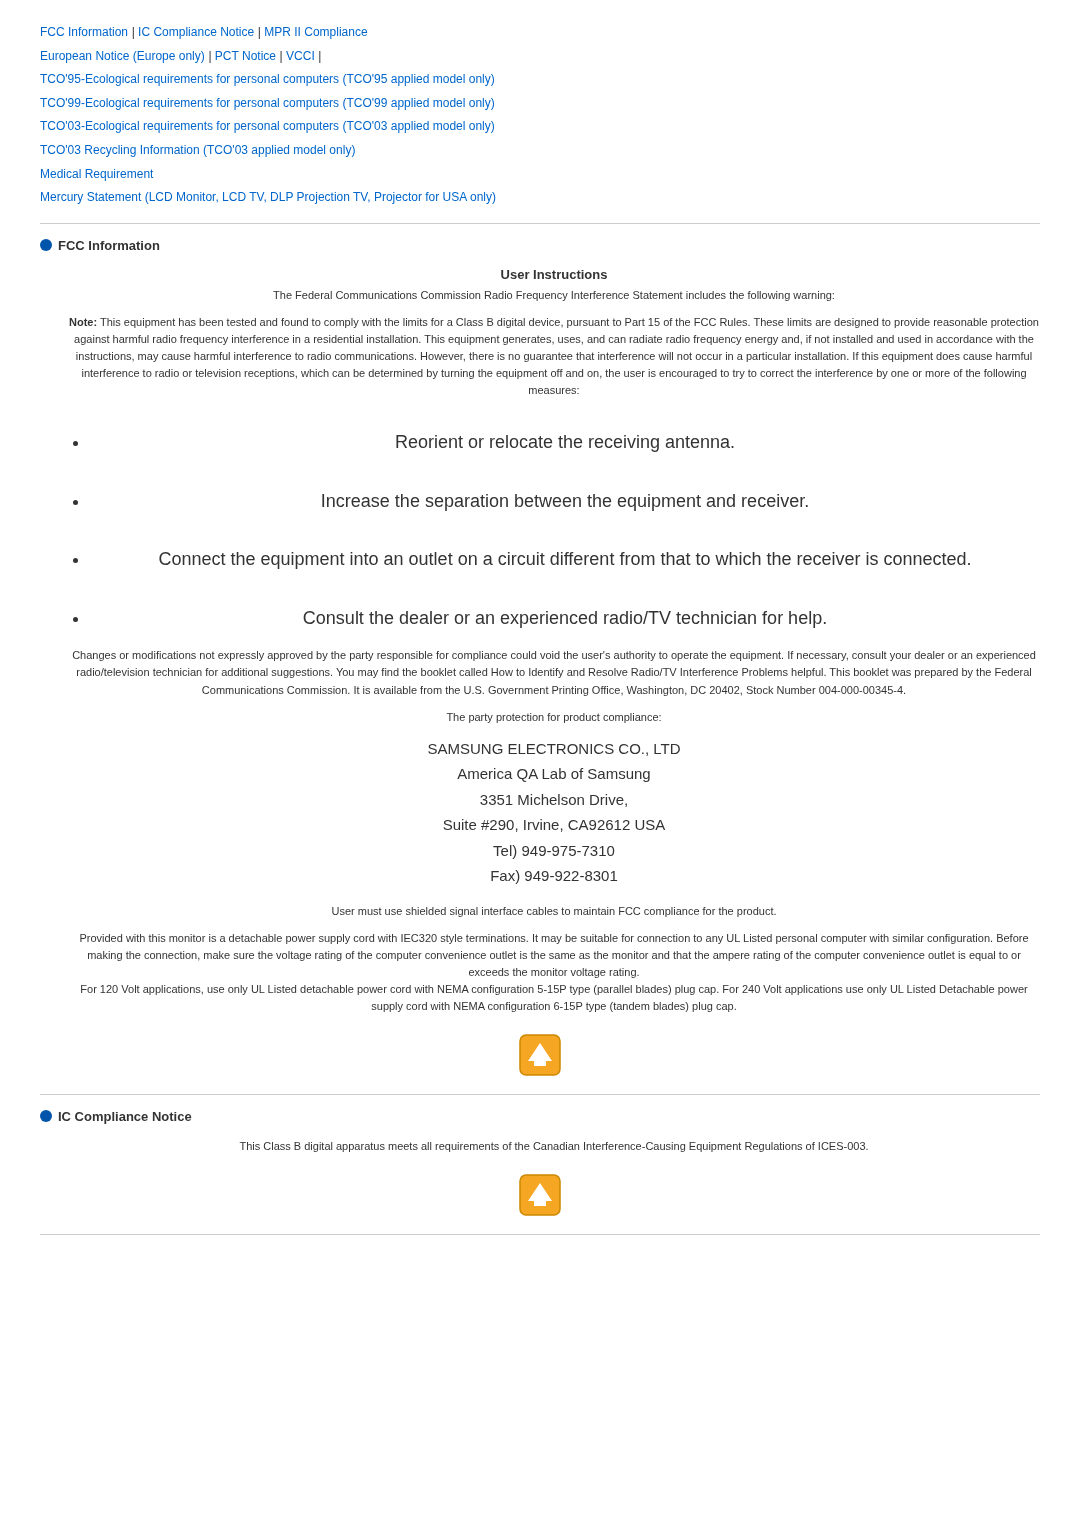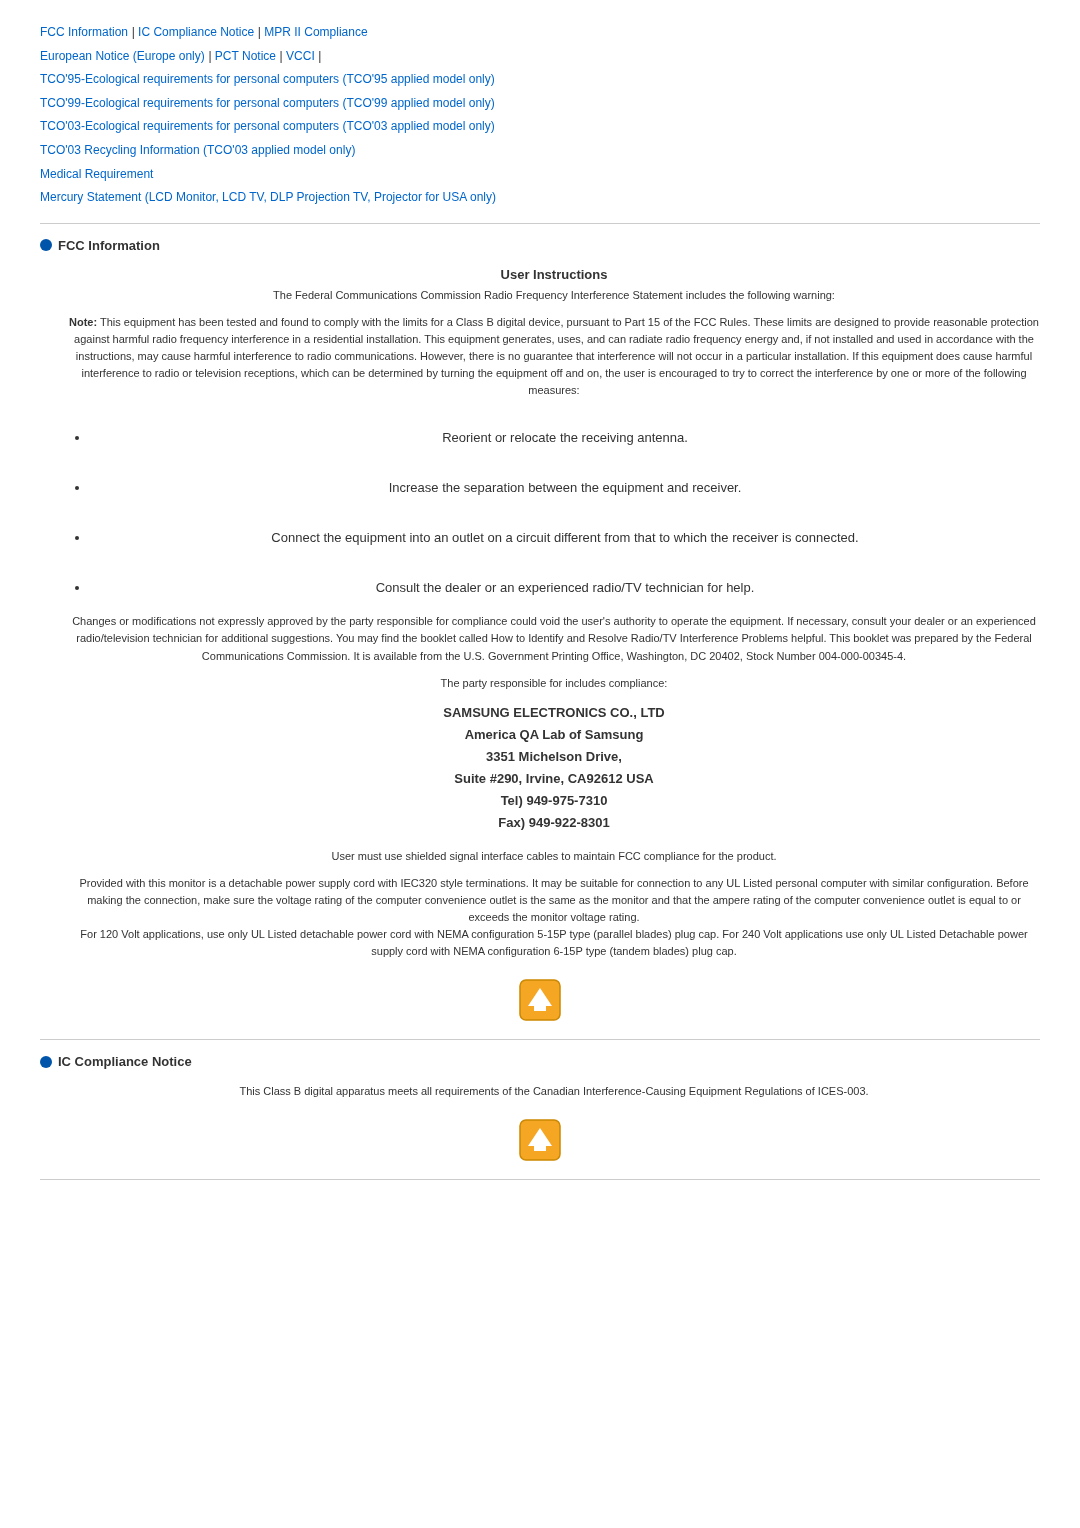--- a/index.html
+++ b/index.html
@@ -62,29 +62,28 @@
     }
     .body-text-bold {
       font-weight: bold;
     }
     ul.bullet-list {
       list-style: disc;
       margin-left: 22px;
       margin-bottom: 10px;
     }
     ul.bullet-list li {
-      font-size: 13px;
+      font-size: 18px;
       line-height: 1.7;
       margin-top: 28px;
     }
     .address-block {
-      font-size: 13px;
+      font-size: 15px;
       line-height: 1.7;
       margin-bottom: 12px;
-      font-weight: bold;
     }
     .top-btn {
       text-align: center;
       margin: 18px 0 14px 0;
     }
     .section-block {
       margin-bottom: 0;
     }
   </style>
 </head>
@@ -134,21 +133,21 @@
     <ul class="bullet-list">
       <li>Reorient or relocate the receiving antenna.</li>
       <li>Increase the separation between the equipment and receiver.</li>
       <li>Connect the equipment into an outlet on a circuit different from that to which the receiver is connected.</li>
       <li>Consult the dealer or an experienced radio/TV technician for help.</li>
     </ul>
   </div>
 
   <div class="subsection">
     <p class="body-text">Changes or modifications not expressly approved by the party responsible for compliance could void the user's authority to operate the equipment. If necessary, consult your dealer or an experienced radio/television technician for additional suggestions. You may find the booklet called How to Identify and Resolve Radio/TV Interference Problems helpful. This booklet was prepared by the Federal Communications Commission. It is available from the U.S. Government Printing Office, Washington, DC 20402, Stock Number 004-000-00345-4.</p>
-    <p class="body-text">The party responsible for includes compliance:</p>
+    <p class="body-text">The party protection for product compliance:</p>
     <div class="address-block">
       <span>SAMSUNG ELECTRONICS CO., LTD<br>America QA Lab of Samsung<br>3351 Michelson Drive,<br>Suite #290, Irvine, CA92612 USA<br>Tel) 949-975-7310<br>Fax) 949-922-8301</span>
     </div>
   </div>
 
   <div class="subsection">
     <p class="body-text">User must use shielded signal interface cables to maintain FCC compliance for the product.</p>
     <p class="body-text">Provided with this monitor is a detachable power supply cord with IEC320 style terminations. It may be suitable for connection to any UL Listed personal computer with similar configuration. Before making the connection, make sure the voltage rating of the computer convenience outlet is the same as the monitor and that the ampere rating of the computer convenience outlet is equal to or exceeds the monitor voltage rating.<br>For 120 Volt applications, use only UL Listed detachable power cord with NEMA configuration 5-15P type (parallel blades) plug cap. For 240 Volt applications use only UL Listed Detachable power supply cord with NEMA configuration 6-15P type (tandem blades) plug cap.</p>
   </div>
 

